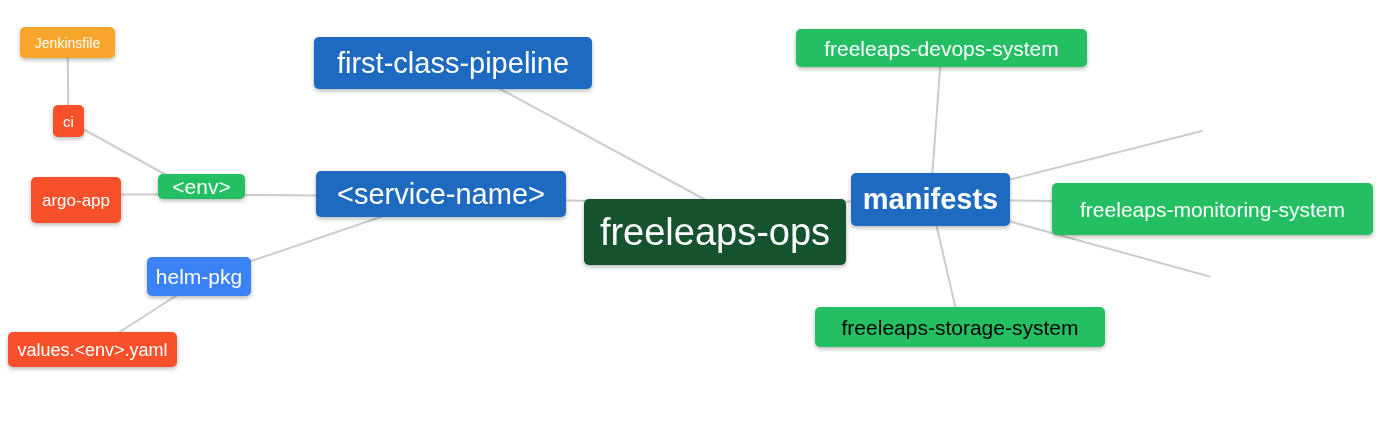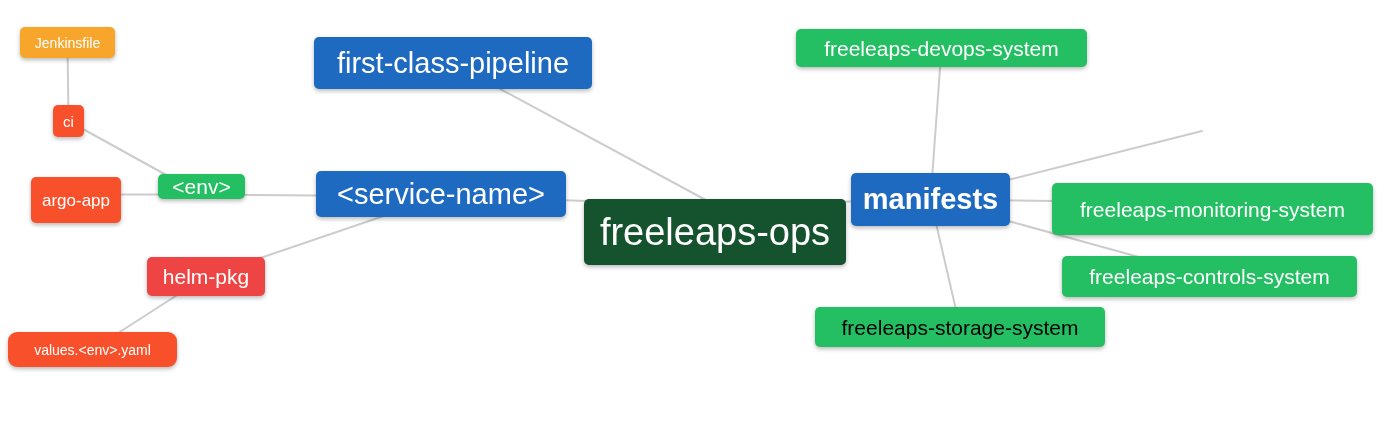--- a/index.html
+++ b/index.html
@@ -66,24 +66,23 @@
       <line x1="930.5" y1="199.5" x2="1202" y2="131" stroke="#cccccc"></line>
       <line x1="930.5" y1="199.5" x2="1212.5" y2="203" stroke="#cccccc"></line>
       <line x1="930.5" y1="199.5" x2="1209.5" y2="276.5" stroke="#cccccc"></line>
       <line x1="930.5" y1="199.5" x2="960" y2="327" stroke="#cccccc"></line>
     </svg>
   <div class="nodes">
       <div class="node" style="left: 20px; top: 27px; width: 95px; height: 31px; font-size: 14px; background: rgb(248, 166, 43); color: rgb(255, 255, 255);">Jenkinsfile</div>
       <div class="node" style="left: 53px; top: 105px; width: 31px; height: 32px; font-size: 15px; background: rgb(247, 80, 42); color: rgb(255, 255, 255);">ci</div>
       <div class="node" style="left: 31px; top: 177px; width: 90px; height: 46px; font-size: 17px; background: rgb(247, 80, 42); color: rgb(255, 255, 255);">argo-app</div>
       <div class="node" style="left: 158px; top: 174px; width: 87px; height: 25px; font-size: 21px; background: rgb(36, 191, 98); color: rgb(255, 255, 255);">&lt;env&gt;</div>
-      <div class="node" style="left: 147px; top: 257px; width: 118px; height: 39px; font-size: 21px; background: #ef4444; color: rgb(255, 255, 255);">helm-pkg</div>
-      <div class="node" style="left: 8px; top: 332px; width: 169px; height: 35px; font-size: 14px; background: rgb(247, 80, 42); color: rgb(255, 255, 255); border-radius: 9px;">values.&lt;env&gt;.yaml</div>
+      <div class="node" style="left: 147px; top: 257px; width: 104px; height: 39px; font-size: 21px; background: #3b82f6; color: rgb(255, 255, 255);">helm-pkg</div>
+      <div class="node" style="left: 8px; top: 332px; width: 169px; height: 35px; font-size: 18px; background: rgb(247, 80, 42); color: rgb(255, 255, 255);">values.&lt;env&gt;.yaml</div>
       <div class="node" style="left: 314px; top: 37px; width: 278px; height: 52px; font-size: 29px; background: rgb(30, 106, 193); color: rgb(255, 255, 255);">first-class-pipeline</div>
       <div class="node" style="left: 316px; top: 171px; width: 250px; height: 46px; font-size: 29px; background: rgb(30, 106, 193); color: rgb(255, 255, 255);">&lt;service-name&gt;</div>
       <div class="node" style="left: 584px; top: 166px; width: 262px; height: 66px; font-size: 38px; background: #14532d; color: rgb(255, 255, 255); margin-top: 33px;">freeleaps-ops</div>
       <div class="node" style="left: 851px; top: 173px; width: 159px; height: 53px; font-size: 29px; background: rgb(30, 106, 193); color: rgb(255, 255, 255); font-weight: bold;">manifests</div>
       <div class="node" style="left: 796px; top: 29px; width: 291px; height: 38px; font-size: 21px; background: rgb(36, 191, 98); color: rgb(255, 255, 255);">freeleaps-devops-system</div>
       <div class="node" style="left: 1052px; top: 183px; width: 321px; height: 52px; font-size: 21px; background: rgb(36, 191, 98); color: rgb(255, 255, 255);">freeleaps-monitoring-system</div>
-      <div class="node" style="left: 1062px; top: 256px; width: 295px; height: 41px; font-size: 21px; background: rgb(36, 191, 98); color: rgb(255, 255, 255);">freeleaps-controls-system</div>
       <div class="node" style="left: 815px; top: 307px; width: 290px; height: 40px; font-size: 21px; background: rgb(36, 191, 98); color: #000000;">freeleaps-storage-system</div>
     </div>
 </div>
 
 </body></html>

